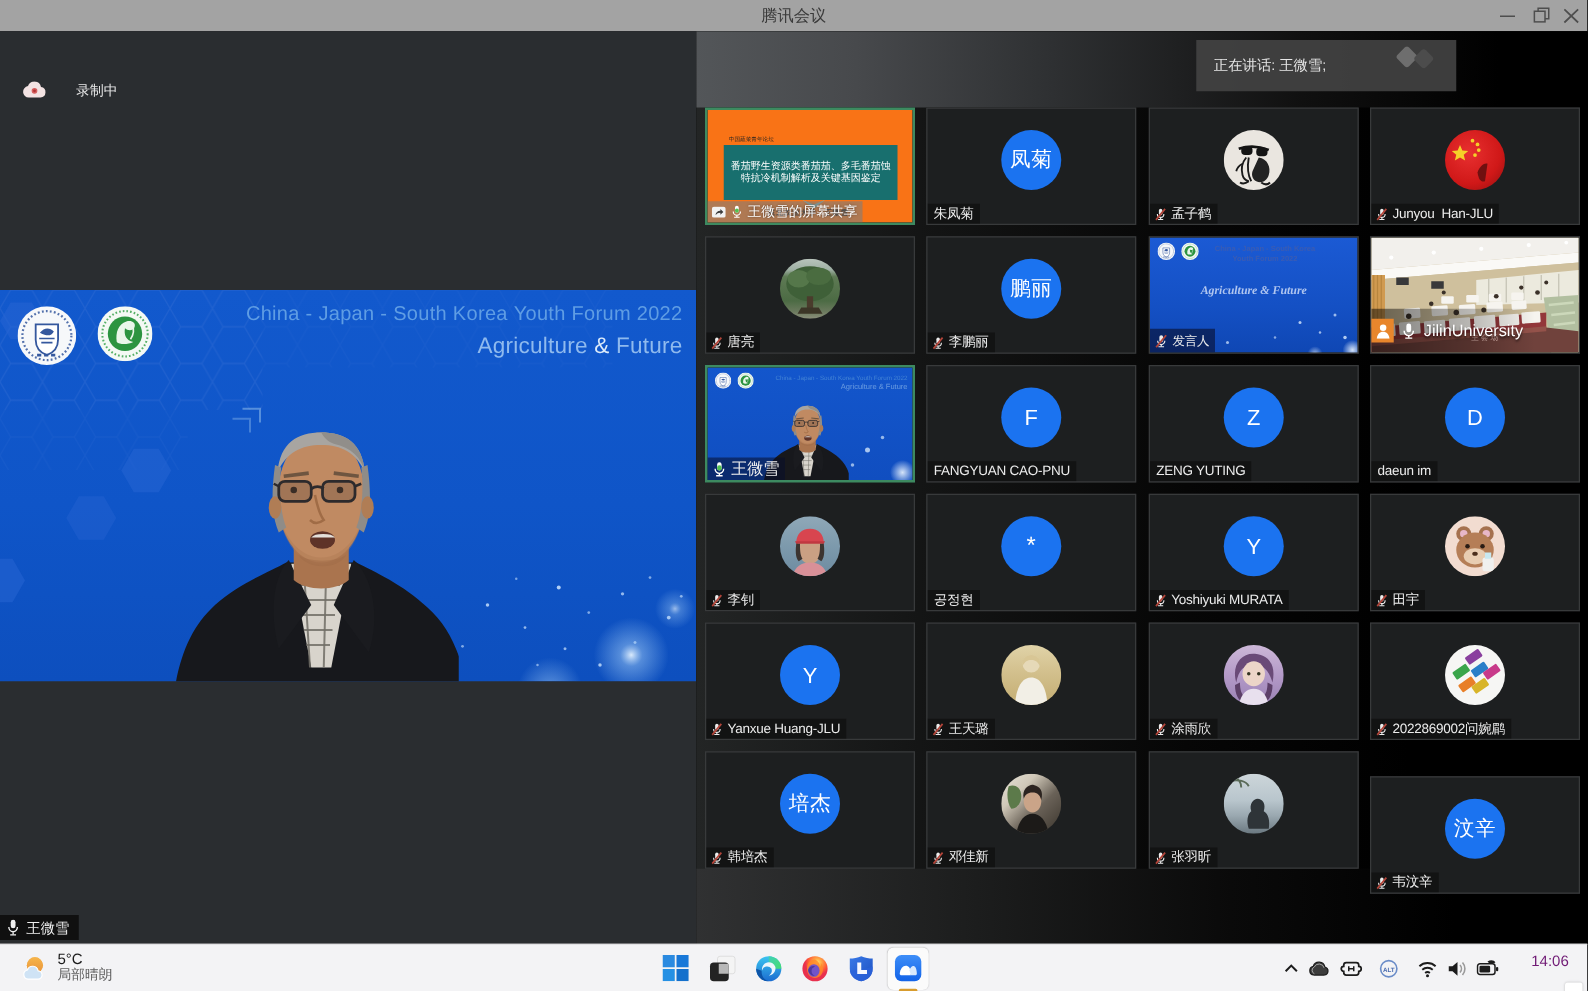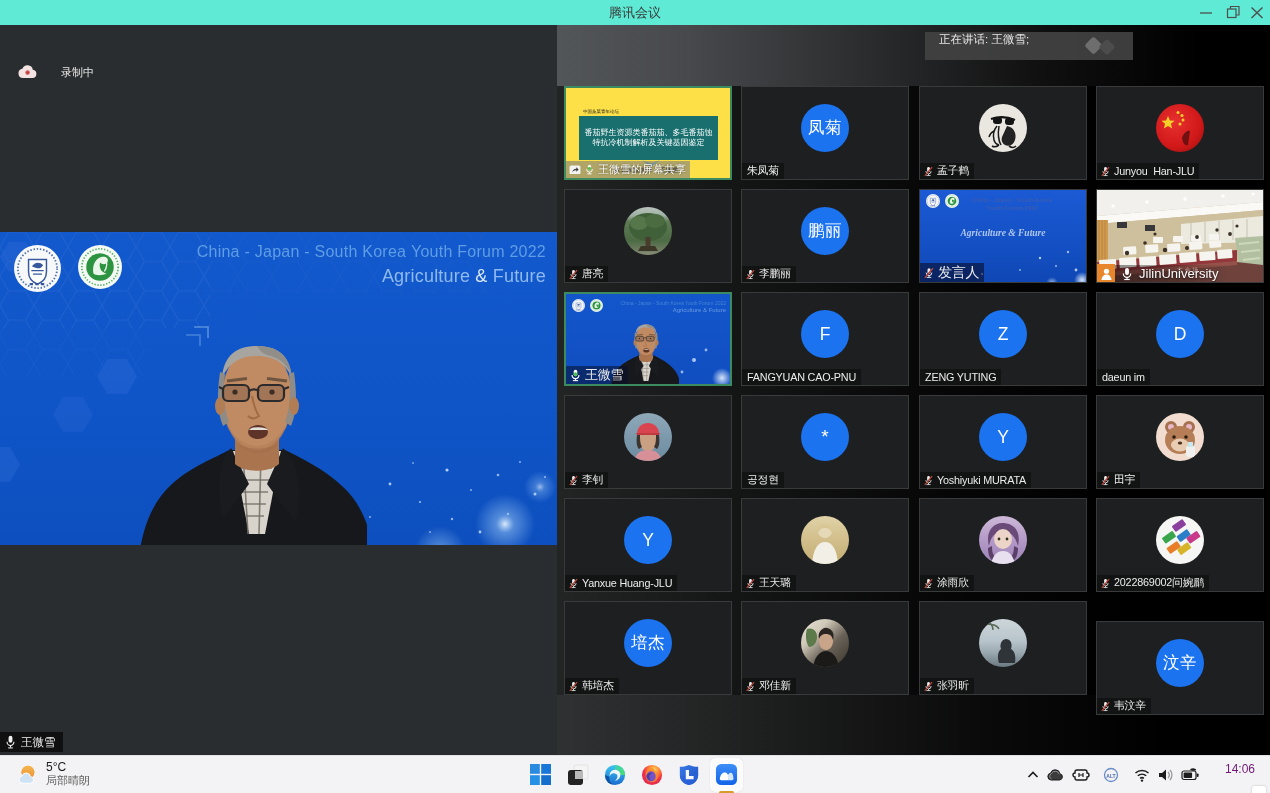--- a/index.html
+++ b/index.html
@@ -1,20 +1,20 @@
 <!DOCTYPE html>
 <html><head>
 <meta charset="utf-8">
 <style>
   * { margin:0; padding:0; box-sizing:border-box; }
   html,body { width:1270px; height:793px; overflow:hidden; font-family:"Liberation Sans",sans-serif; background:#000; }
   #app { position:relative; width:1270px; height:793px; }
 
   
-  .titlebar { position:absolute; left:0; top:0; width:1270px; height:25px; background:#5eead4; }
+  .titlebar { position:absolute; left:0; top:0; width:1270px; height:25px; background:#a3a3a3; }
   .titlebar .tt { position:absolute; left:0; right:0; top:4px; text-align:center; font-size:13px; color:#3a3a3a; }
   .winbtn { position:absolute; top:0; height:25px; width:24px; }
   .wmin { left:1194px; } .wmax { left:1221px; } .wclose { left:1245px; }
 
   
   .stage { position:absolute; left:0; top:25px; width:1270px; height:730px; }
   .leftpane { position:absolute; left:0; top:0; width:557px; height:730px; background:#2a2d30; overflow:hidden; }
   .rightpane { position:absolute; left:557px; top:0; width:713px; height:730px; overflow:hidden;
      background:linear-gradient(to right, #232525 0%, #141515 25%, #060606 55%, #000 80%); }
   .rp-top { position:absolute; left:0; top:0; width:713px; height:61px; background:linear-gradient(to right, #535659 0%, #47494c 18%, #2e3032 40%, #101010 68%, #000 90%); }
@@ -32,22 +32,22 @@
   .mv-title .l1 { font-size:16px; color:#5f9de4; letter-spacing:.25px; }
   .mv-title .l2 { font-size:18px; color:#8fbaee; margin-top:5px; letter-spacing:.2px; }
   .mv-title .l2 .amp { color:#dcebfa; }
 
   
   .mainlabel { position:absolute; left:0px; bottom:3px; height:20px; background:rgba(14,14,14,.92);
       display:flex; align-items:center; padding:0 7px 0 5px; gap:5px; }
   .mainlabel .txt { color:#efefef; font-size:11.5px; }
 
   
-  .speakbox { position:absolute; left:368px; top:7px; width:208px; height:28px; background:rgba(66,66,66,.92);
-      display:flex; align-items:flex-start; }
+  .speakbox { position:absolute; left:400px; top:7px; width:208px; height:41px; background:rgba(66,66,66,.92);
+      display:flex; align-items:center; }
   .speakbox .txt { color:#e6e6e6; font-size:11.5px; margin-left:14px; }
 
   
   .tile { position:absolute; width:168px; height:94px; background:#1d1f20; border:1px solid #383a3b; overflow:hidden; }
   .tile.green { border:2px solid #3d8a60; }
   .avat { position:absolute; left:50%; top:17px; width:48px; height:48px; margin-left:-24px; border-radius:50%;
       background:#1b73f0; color:#fff; display:flex; align-items:center; justify-content:center; }
   .avat.zh { font-size:16.5px; letter-spacing:.5px; }
   .avat.en { font-size:17.5px; }
   .pic { position:absolute; left:50%; top:17px; width:48px; height:48px; margin-left:-24px; border-radius:50%; overflow:hidden; }
@@ -214,21 +214,21 @@
         <div class="rp-bot"></div>
         <div class="speakbox">
         <span class="txt">正在讲话: 王微雪;</span>
         <svg width="40" height="18" viewBox="0 0 40 18" style="position:absolute;right:12px;top:5px">
           <rect x="6" y="2" width="13" height="13" rx="2.5" transform="rotate(45 12.5 8.5)" fill="#6e6e6e"></rect>
           <rect x="20" y="4" width="12" height="12" rx="2.5" transform="rotate(45 26 10)" fill="#4c4c4c"></rect>
         </svg>
       </div>
       <div id="tiles">
           <div class="tile green" style="left:7px;top:61px">
-            <div style="position:absolute;inset:0;background:#fde047">
+            <div style="position:absolute;inset:0;background:#f97316">
               <div style="position:absolute;left:17px;top:20px;font-size:5px;color:#222;transform:scale(.9);transform-origin:left">中国蔬菜青年论坛</div>
               <div style="position:absolute;left:13px;top:28px;width:139px;height:44px;background:#186f6e;color:#fff;display:flex;flex-direction:column;align-items:center;justify-content:center;font-size:8px;line-height:10px;white-space:nowrap;text-align:center">
                 <div>番茄野生资源类番茄茄、多毛番茄蚀</div>
                 <div>特抗冷机制解析及关键基因鉴定</div>
               </div>
               <svg width="18" height="8" viewBox="0 0 18 8" style="position:absolute;left:76px;top:72px">
                 <path d="M0 0 L9 7 L18 0 L9 3.5 Z" fill="#7fb8b8"></path>
               </svg>
               <div style="position:absolute;left:48px;top:78px;font-size:6px;font-weight:bold;color:#111;letter-spacing:.5px">东北农业大学&nbsp;&nbsp;&nbsp;王微雪</div>
             </div>
@@ -371,21 +371,21 @@
               </svg>
             </div>
             <div class="nlabel" style="background:rgba(8,14,44,.6);height:19px">
               <svg width="12" height="12" viewBox="0 0 16 16" style="flex:none">
                 <rect x="6" y="1.5" width="4" height="7.5" rx="2" fill="#ececec"></rect>
                 <path d="M4.2 7.5 a3.8 4 0 0 0 7.6 0" fill="none" stroke="#ececec" stroke-width="1.3"></path>
                 <line x1="8" y1="11.8" x2="8" y2="13.6" stroke="#ececec" stroke-width="1.3"></line>
                 <line x1="5" y1="13.9" x2="11" y2="13.9" stroke="#ececec" stroke-width="1.2"></line>
                 <line x1="13.2" y1="1.6" x2="2.6" y2="14.4" stroke="#b4453a" stroke-width="2"></line>
               </svg>
-              <span class="txt" style="font-size:14px">发言人</span>
+              <span class="txt" style="font-size:10px">发言人</span>
             </div>
           </div>
           <div class="tile " style="left:539px;top:164px">
             <div style="position:absolute;inset:0;background:#c6b694">
               <svg width="166" height="92" viewBox="0 0 166 92" style="position:absolute;left:0;top:0">
                 <path d="M0 0 h166 v12 L0 26 Z" fill="#f2f0ec"></path>
                 <path d="M0 26 L166 12 L166 20 L0 34 Z" fill="#faf9f6"></path>
                 <g fill="#fff">
                   <circle cx="16" cy="16" r="1.7"></circle>
                   <circle cx="50" cy="12" r="1.7"></circle>
@@ -430,21 +430,21 @@
                   <circle cx="90" cy="58" r="2"></circle>
                   <circle cx="48" cy="53" r="1.8"></circle>
                   <circle cx="140" cy="36" r="1.6"></circle>
                   <circle cx="58" cy="44" r="1.6"></circle>
                 </g>
                 <path d="M0 84 L140 72 L166 75 L166 92 L0 92 Z" fill="#70423c"></path>
                 <path d="M0 83 L140 71 L140 75 L0 87 Z" fill="#94524a"></path>
                 <text x="80" y="82" font-size="6" fill="#e0b8b0">主 会 场</text>
               </svg>
             </div>
-            <div style="position:absolute;left:0;bottom:0;height:17px;display:flex;align-items:center;gap:5px;background:linear-gradient(90deg,rgba(0,0,0,.5),rgba(0,0,0,.25) 60%,rgba(0,0,0,0));padding-right:10px">
+            <div style="position:absolute;left:0;bottom:0;height:35px;display:flex;align-items:center;gap:5px;background:linear-gradient(90deg,rgba(0,0,0,.5),rgba(0,0,0,.25) 60%,rgba(0,0,0,0));padding-right:10px">
               <div style="width:18px;height:19px;background:#e8862c;display:flex;align-items:center;justify-content:center;flex:none">
                 <svg width="13" height="13" viewBox="0 0 14 14">
                   <circle cx="7" cy="4.6" r="2.8" fill="#fff"></circle>
                   <path d="M1.5 14 c0.5 -4 2.5 -6 5.5 -6 c3 0 5 2 5.5 6 Z" fill="#fff"></path>
                 </svg>
               </div>
               <svg width="14" height="14" viewBox="0 0 16 16" style="flex:none">
                 <rect x="5.8" y="1" width="4.4" height="8" rx="2.2" fill="#fff"></rect>
                 <path d="M3.8 7.5 a4.2 4.4 0 0 0 8.4 0" fill="none" stroke="#fff" stroke-width="1.4"></path>
                 <line x1="8" y1="12.2" x2="8" y2="14" stroke="#fff" stroke-width="1.4"></line>

